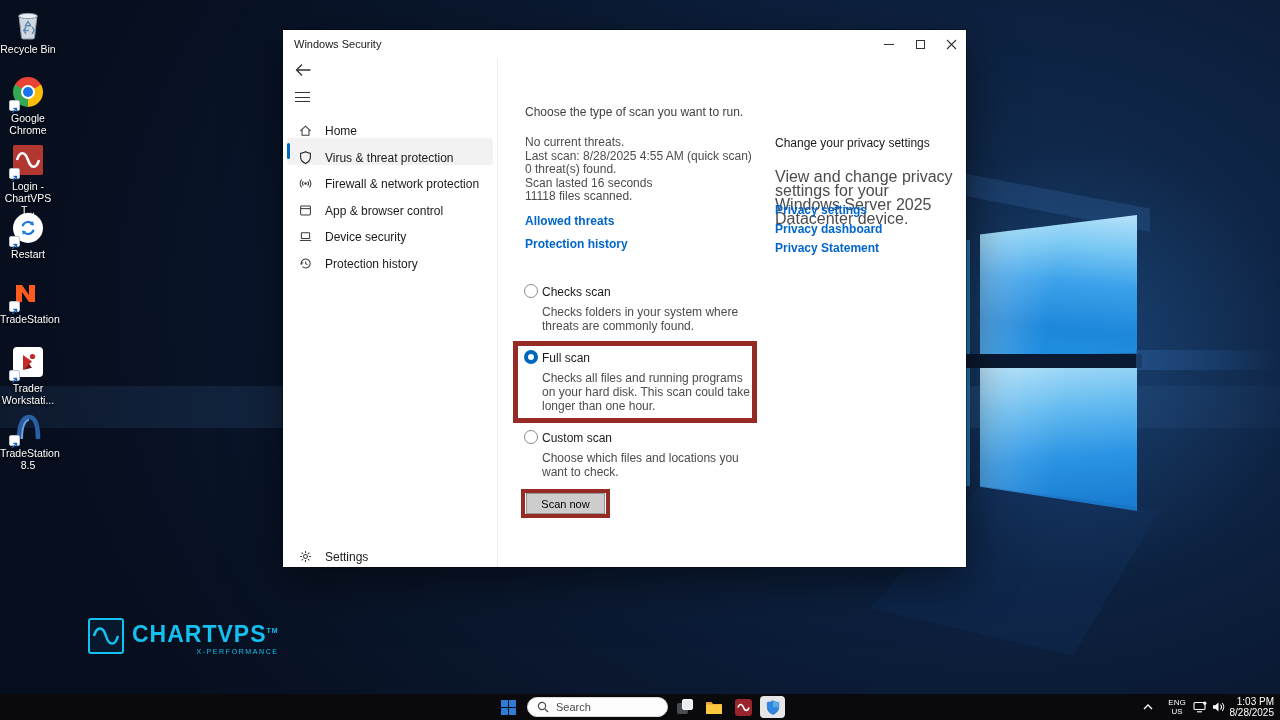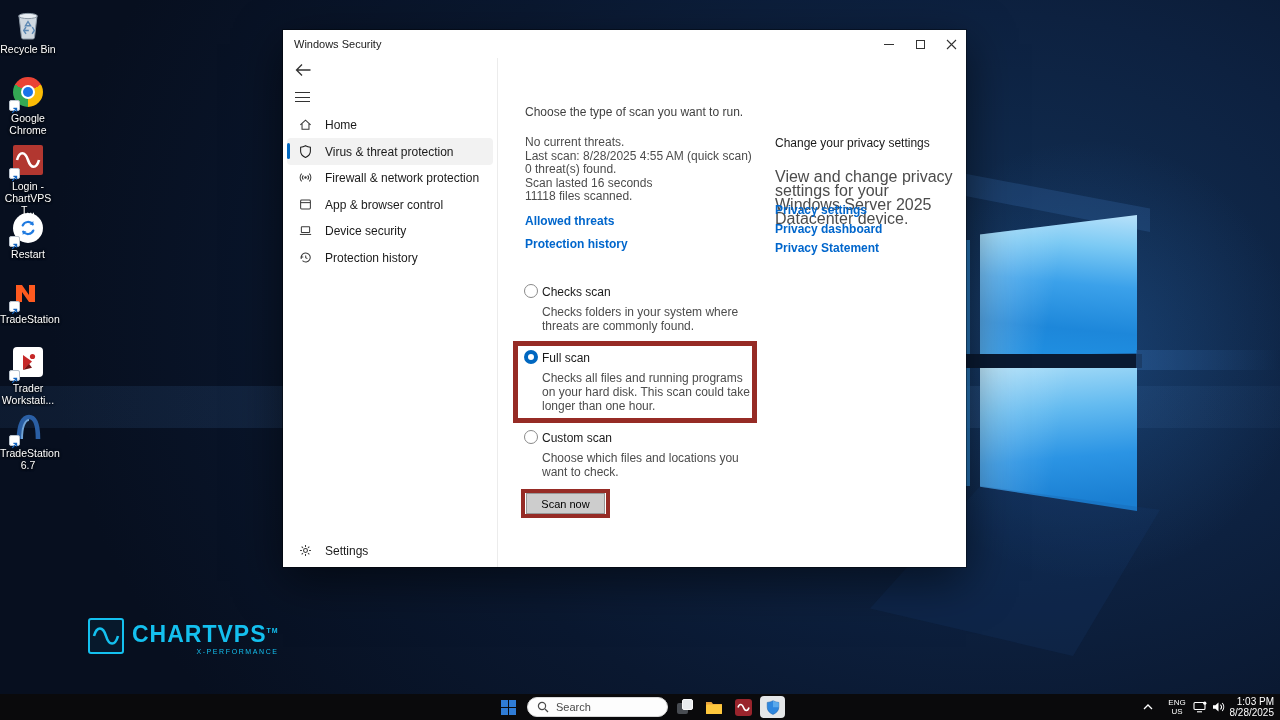--- a/index.html
+++ b/index.html
@@ -60,21 +60,21 @@
   .cap-min { left:591px; } .cap-max { left:622px; } .cap-close { left:653px; }
   .glyph-min { display:block; width:10px; height:0; border-top:1px solid #333; }
   .glyph-max { display:block; width:9px; height:9px; border:1px solid #333; }
 
   .back-btn { position:absolute; left:12px; top:33px; width:18px; height:16px; }
   .menu-btn { position:absolute; left:12px; top:59px; width:16px; height:14px; }
   .menu-btn i { display:block; width:15px; height:0; border-top:1.4px solid #333; margin-top:3.4px; }
 
   .divider { position:absolute; left:214px; top:28px; bottom:0; width:1px; background:#ececec; }
 
-  .nav-item { position:absolute; left:4px; width:206px; height:27px; display:flex; align-items:center; border-radius:4px; }
+  .nav-item { position:absolute; left:4px; width:206px; height:27px; display:flex; align-items:flex-end; border-radius:4px; }
   .nav-item.selected { background:#f2f2f2; }
   .nav-accent { position:absolute; left:0; top:5px; width:3px; height:16px; border-radius:2px; background:var(--accent,#0067c0); }
   .nav-icon { margin-left:10px; width:16px; height:16px; display:flex; align-items:center; justify-content:center; }
   .nav-label { margin-left:12px; font-size:12px; color:#1a1a1a; }
 
   .main-h1 { position:absolute; left:242px; top:40px; font-size:26px; font-weight:300; color:#1a1a1a; letter-spacing:.2px; }
   .main-sub { position:absolute; left:242px; top:75px; font-size:12px; color:#3f3f3f; }
   .status { position:absolute; left:242px; top:106px; width:230px; font-size:12px; line-height:13.6px; color:#4c4c4c; }
   .link { position:absolute; font-size:12px; font-weight:600; color:var(--link,#0066cc); cursor:pointer; }
   .lnk-allowed { left:242px; top:184px; }
@@ -231,21 +231,21 @@
       <svg width="30" height="30" viewBox="0 0 30 30">
         <path d="M6 27C6 13 10 5 16 5s9 7 9 22" fill="none" stroke="#2a5fa5" stroke-width="4.6"></path>
         <path d="M9 27C9 15 12 8 16 8" fill="none" stroke="#6fa3d8" stroke-width="2"></path>
       </svg>
       <span class="shortcut">
         <svg width="9" height="9" viewBox="0 0 9 9">
             <path d="M2.2 6.8 6.4 2.6M3.4 2.4h3.2v3.2" fill="none" stroke="#1565c0" stroke-width="1.2"></path>
           </svg>
       </span>
     </div>
-    <div class="di-label">TradeStation 6.7</div>
+    <div class="di-label">TradeStation 8.5</div>
   </div>
 
   <div id="watermark">
     <div class="wm-icon">
       <svg width="28" height="20" viewBox="0 0 28 20">
           <path d="M2 10c2.8-10 9-10 12 0s9.2 10 12 0" fill="none" stroke="#14c0ef" stroke-width="2.6"></path>
         </svg>
     </div>
     <div class="wm-txt">
       <div class="wm-brand"><span>CHARTVPS</span><span class="wm-tm">TM</span></div>

